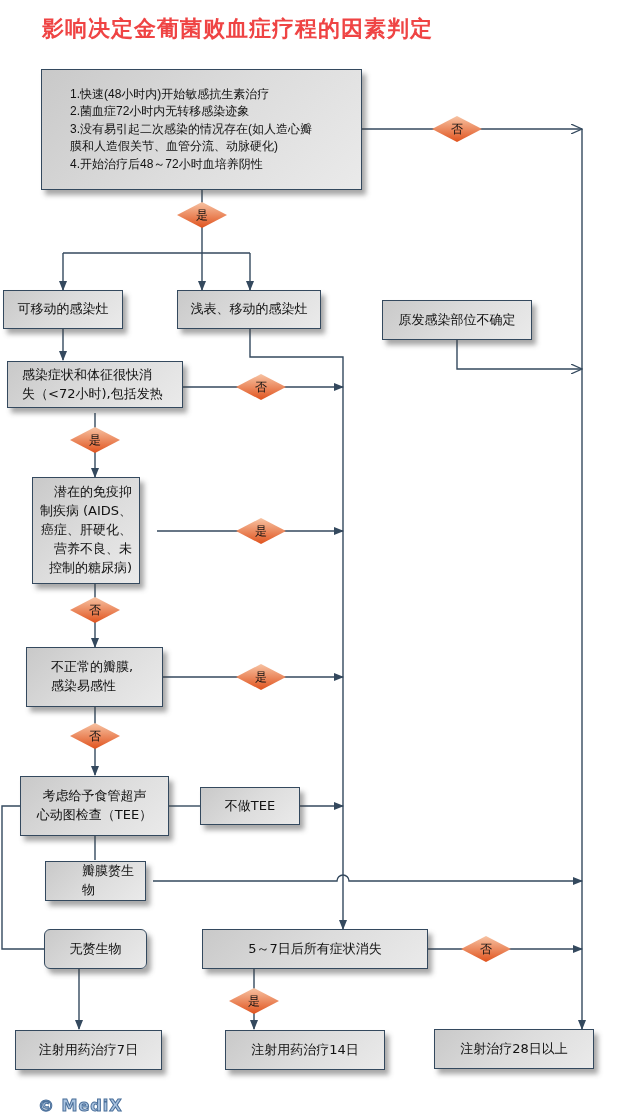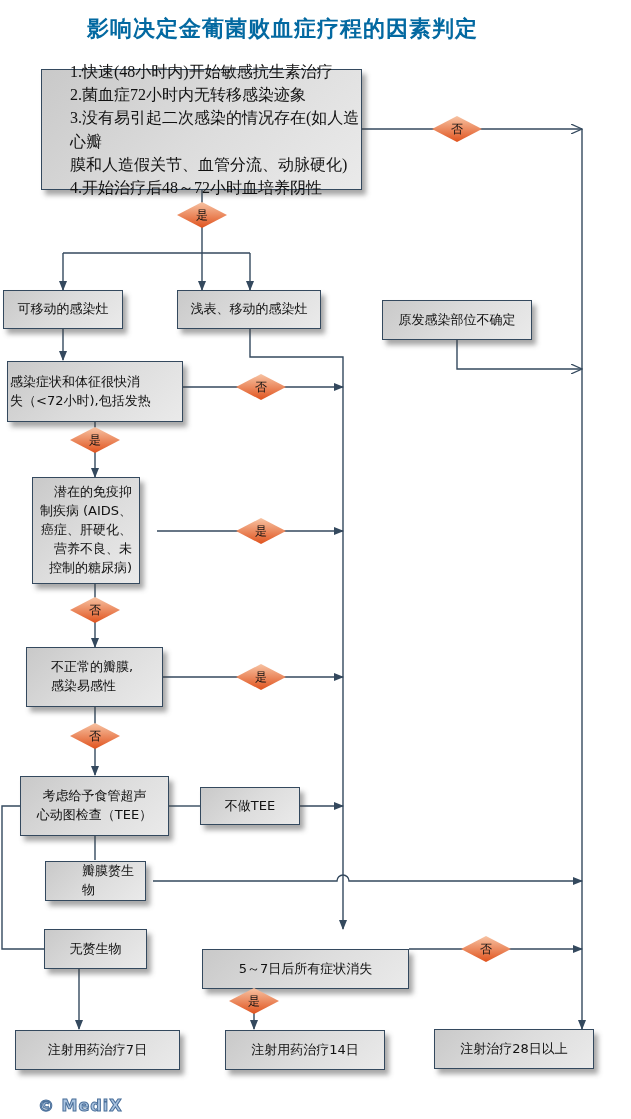--- a/index.html
+++ b/index.html
@@ -1,31 +1,31 @@
 <!DOCTYPE html>
 <html><head>
 <meta charset="utf-8">
 <style>
   html, body { margin: 0; padding: 0; background: #ffffff; }
   body { width: 631px; height: 1119px; position: relative; overflow: hidden;
          font-family: "DejaVu Sans", "Liberation Sans", sans-serif; }
   .title { position: absolute; left: 0; top: 14px; width: 631px; text-align: left;
-           padding-left: 87px; box-sizing: border-box;
+           padding-left: 42px; box-sizing: border-box;
            font-family: "DejaVu Serif", "Liberation Serif", serif;
-           font-size: 22px; font-weight: bold; color: #0369a1; letter-spacing: 1px; }
+           font-size: 22px; font-weight: bold; color: #ef4444; letter-spacing: 1px; }
   svg.lines { position: absolute; left: 0; top: 0; }
   .box { position: absolute; box-sizing: border-box;
          border: 1.5px solid #34495e;
          background: linear-gradient(135deg, #c9c9c9 0%, #dcdcdc 50%, #eaeaea 100%);
          box-shadow: 4px 5px 5px rgba(60,60,60,0.45);
          display: flex; align-items: center; justify-content: center;
          font-size: 13px; color: #111; line-height: 1.45; }
   .box.left-text { justify-content: flex-start; }
   .box .txt { white-space: pre-line; }
-  .mono { font-family: Liberation Serif, serif; font-size: 16px; }
+  .mono { font-family: Liberation Sans, sans-serif; font-size: 12px; }
   .diamond { position: absolute; width: 50px; height: 26px; }
   .diamond svg { position: absolute; left: 0; top: 0; }
   .diamond span { position: absolute; left: 0; top: 0; width: 50px; height: 26px;
                   display: flex; align-items: center; justify-content: center;
                   font-size: 12px; color: #111; }
   .logo { position: absolute; left: 38px; top: 1096px; font-family: "DejaVu Sans", sans-serif;
           font-weight: bold; font-size: 16px; color: #a9c3e0;
           -webkit-text-stroke: 1px #4a6f9a; letter-spacing: 1px; }
 </style>
 </head>
@@ -102,21 +102,21 @@
 </div>
 
 <div class="box" style="left:177px; top:290px; width:144px; height:39px;">
   <span class="txt">浅表、移动的感染灶</span>
 </div>
 
 <div class="box" style="left:382px; top:300px; width:150px; height:40px;">
   <span class="txt">原发感染部位不确定</span>
 </div>
 
-<div class="box left-text" style="left:7px; top:361px; width:176px; height:61px; padding-left:2px;">
+<div class="box left-text" style="left:7px; top:361px; width:176px; height:47px; padding-left:14px;">
   <span class="txt">感染症状和体征很快消
 失（&lt;72小时),包括发热</span>
 </div>
 
 <div class="box" style="left:32px; top:477px; width:108px; height:107px; text-align:right;">
   <span class="txt">潜在的免疫抑
 制疾病 (AIDS、
 癌症、肝硬化、
 营养不良、未
 控制的糖尿病)</span>
@@ -133,29 +133,29 @@
 </div>
 
 <div class="box" style="left:200px; top:787px; width:100px; height:38px;">
   <span class="txt">不做TEE</span>
 </div>
 
 <div class="box" style="left:45px; top:861px; width:101px; height:40px;padding-left:36px;">
   <span class="txt">瓣膜赘生物</span>
 </div>
 
-<div class="box" style="left:44px; top:929px; width:103px; height:40px;">
+<div class="box" style="left:44px; top:929px; width:103px; height:40px;border-radius:6px;">
   <span class="txt">无赘生物</span>
 </div>
 
-<div class="box" style="left:202px; top:929px; width:207px; height:40px;margin-top:20px;">
+<div class="box" style="left:202px; top:929px; width:226px; height:40px;">
   <span class="txt">5～7日后所有症状消失</span>
 </div>
 
-<div class="box" style="left:15px; top:1030px; width:165px; height:40px;">
+<div class="box" style="left:15px; top:1030px; width:147px; height:40px;">
   <span class="txt">注射用药治疗7日</span>
 </div>
 
 <div class="box" style="left:225px; top:1030px; width:160px; height:40px;">
   <span class="txt">注射用药治疗14日</span>
 </div>
 
 <div class="box" style="left:434px; top:1029px; width:160px; height:40px;">
   <span class="txt">注射治疗28日以上</span>
 </div>

